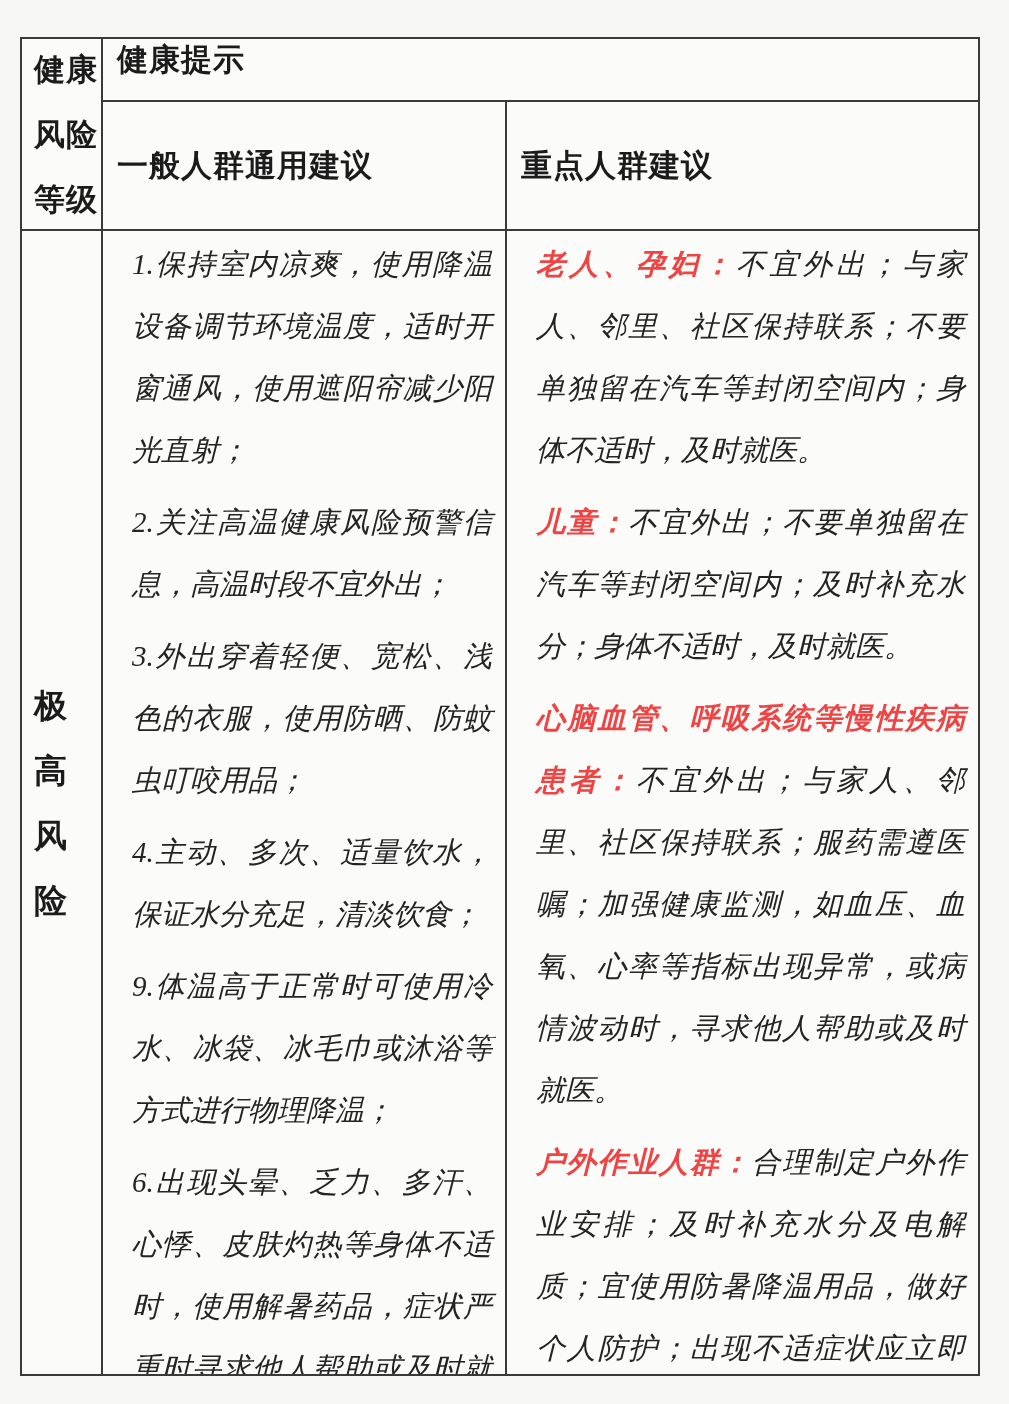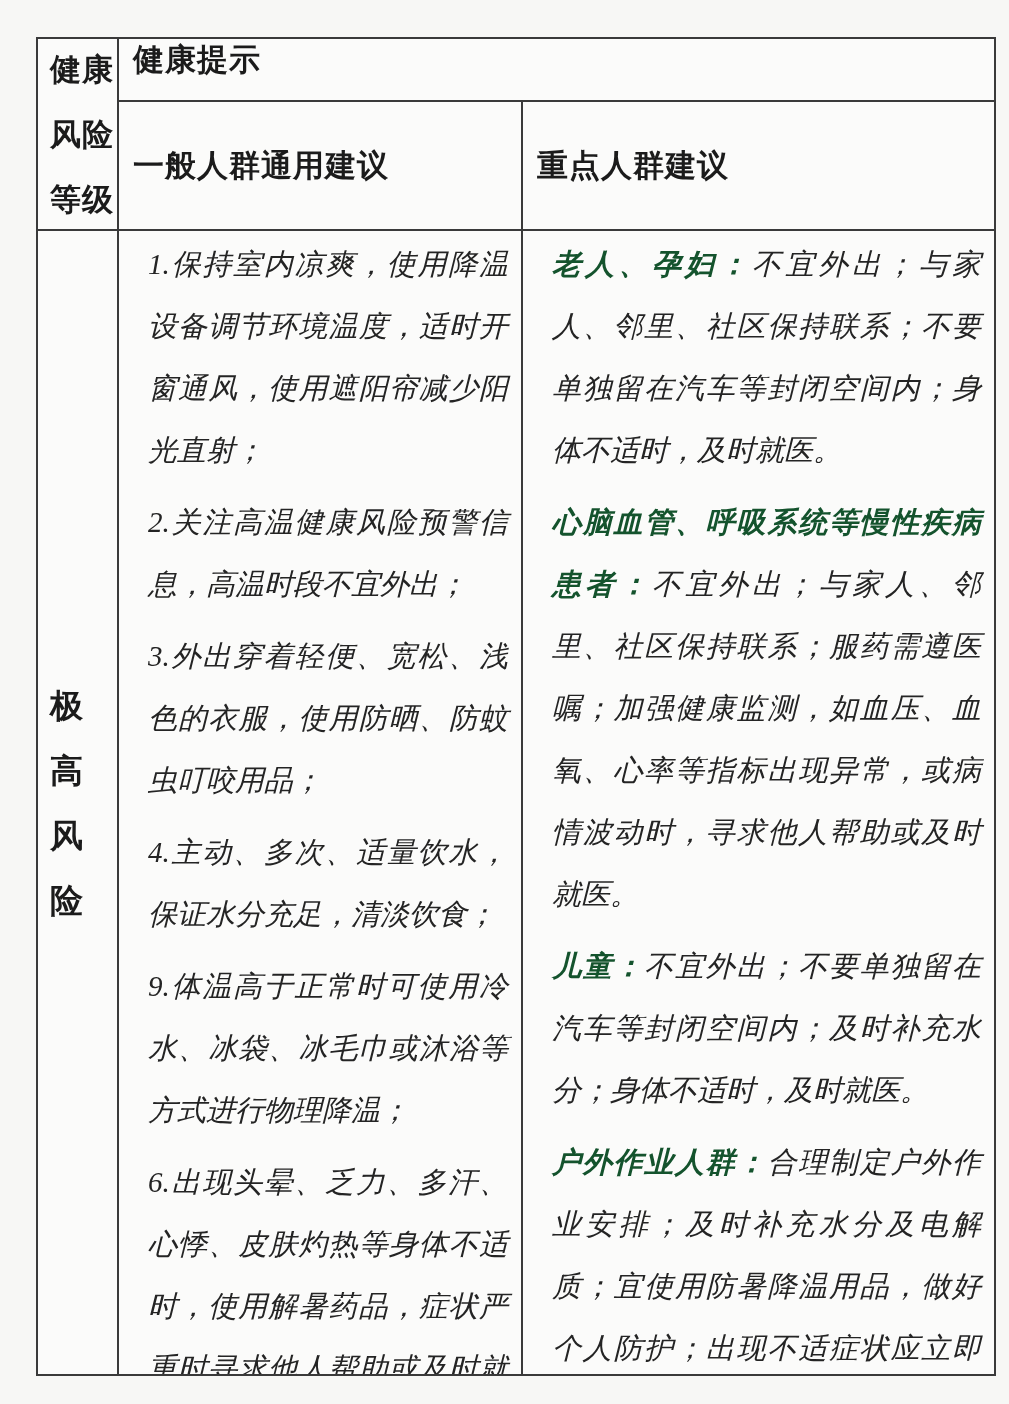--- a/index.html
+++ b/index.html
@@ -16,21 +16,21 @@
   }
   .page {
     position: relative;
     width: 1009px;
     height: 1404px;
     background: #f7f7f5;
   }
   
   .risk-table {
     position: absolute;
-    left: 36px;
+    left: 20px;
     top: 37px;
     width: 960px;
     height: 1339px;
     border: 2px solid #3a3a3a;
     background: #fbfbfa;
     display: grid;
     grid-template-columns: 81px 404px 1fr;
     grid-template-rows: 63px 129px 1fr;
     box-sizing: border-box;
   }
@@ -111,21 +111,21 @@
     line-height: 62px;
     text-align: justify;
     text-justify: inter-ideograph;
     color: #242424;
   }
   .advice-cell p:last-child { margin-bottom: 16px; }
 
   .group-name {
     font-family: "Liberation Sans", sans-serif;
     font-weight: bold;
-    color: #14532d;
+    color: #ef4444;
   }
 </style>
 </head>
 <body>
 
 <div class="page">
   <div class="risk-table">
 
     <div class="cell risk-header-cell b-right b-bottom hdr">
       <div class="hline">健康</div>
@@ -154,19 +154,19 @@
       <p>1.保持室内凉爽，使用降温设备调节环境温度，适时开窗通风，使用遮阳帘减少阳光直射；</p>
       <p>2.关注高温健康风险预警信息，高温时段不宜外出；</p>
       <p>3.外出穿着轻便、宽松、浅色的衣服，使用防晒、防蚊虫叮咬用品；</p>
       <p>4.主动、多次、适量饮水，保证水分充足，清淡饮食；</p>
       <p>9.体温高于正常时可使用冷水、冰袋、冰毛巾或沐浴等方式进行物理降温；</p>
       <p>6.出现头晕、乏力、多汗、心悸、皮肤灼热等身体不适时，使用解暑药品，症状严重时寻求他人帮助或及时就医。</p>
     </div>
 
     <div class="cell advice-cell key-advice-cell">
       <p><span class="group-name">老人、孕妇：</span><span>不宜外出；与家人、邻里、社区保持联系；不要单独留在汽车等封闭空间内；身体不适时，及时就医。</span></p>
+      <p><span class="group-name">儿童：</span><span>不宜外出；不要单独留在汽车等封闭空间内；及时补充水分；身体不适时，及时就医。</span></p>
       <p><span class="group-name">心脑血管、呼吸系统等慢性疾病患者：</span><span>不宜外出；与家人、邻里、社区保持联系；服药需遵医嘱；加强健康监测，如血压、血氧、心率等指标出现异常，或病情波动时，寻求他人帮助或及时就医。</span></p>
-      <p><span class="group-name">儿童：</span><span>不宜外出；不要单独留在汽车等封闭空间内；及时补充水分；身体不适时，及时就医。</span></p>
       <p><span class="group-name">户外作业人群：</span><span>合理制定户外作业安排；及时补充水分及电解质；宜使用防暑降温用品，做好个人防护；出现不适症状应立即停止作业，严重时应及时就医。</span></p>
     </div>
 
   </div>
 </div>
 
 </body></html>

